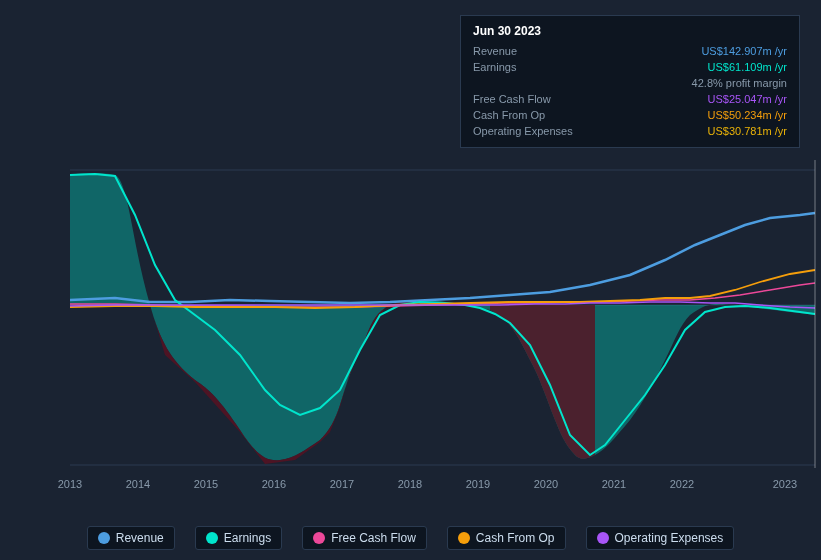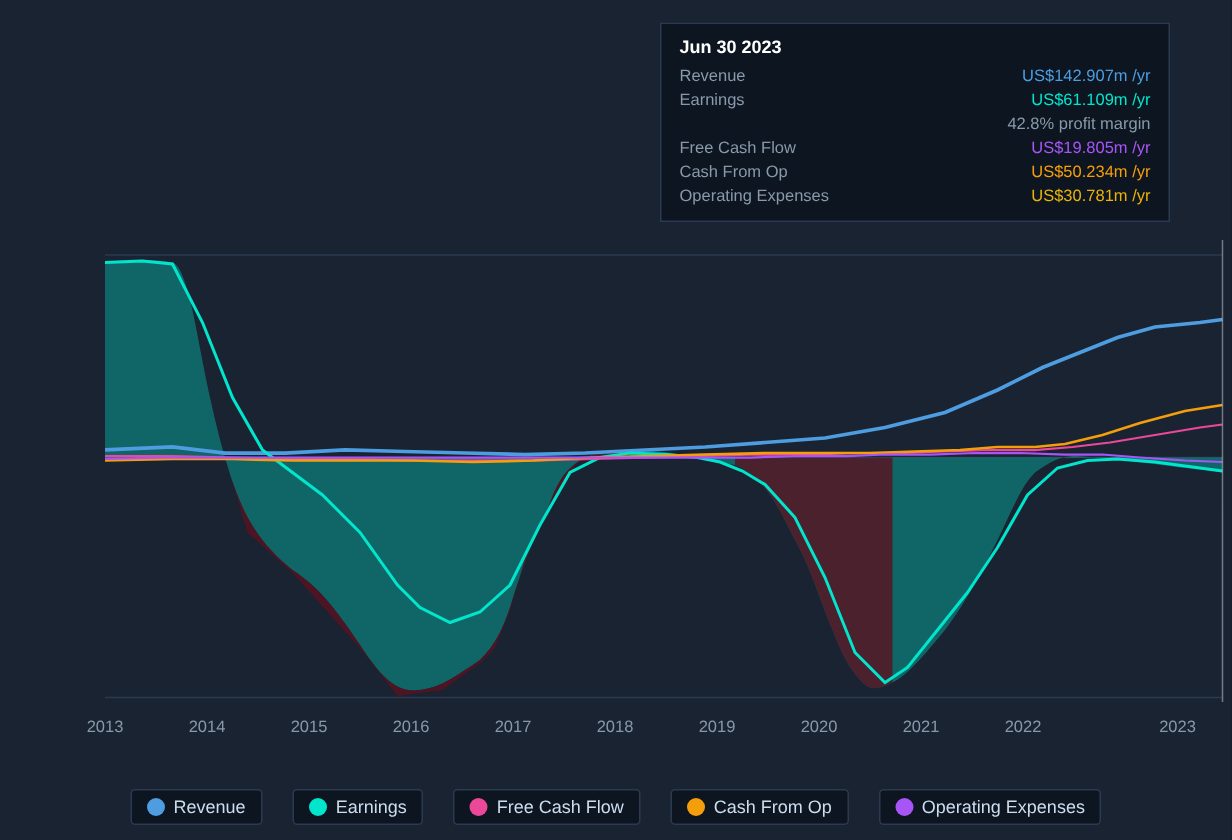--- a/index.html
+++ b/index.html
@@ -16,21 +16,21 @@
       width: 821px;
       height: 560px;
       position: relative;
       background: #1a2332;
     }
 
     
     .tooltip-box {
       position: absolute;
       top: 15px;
-      left: 440px;
+      left: 460px;
       background: #0d1520;
       border: 1px solid #2a3a50;
       padding: 8px 12px;
       width: 340px;
       z-index: 10;
     }
 
     .tooltip-date {
       color: #ffffff;
       font-size: 12px;
@@ -142,21 +142,21 @@
       <span class="tooltip-label">Earnings</span>
       <span class="tooltip-value cyan">US$61.109m /yr</span>
     </div>
     <div class="tooltip-row">
       <span class="tooltip-label"></span>
       <span class="profit-margin">42.8% profit margin</span>
     </div>
 
     <div class="tooltip-row">
       <span class="tooltip-label">Free Cash Flow</span>
-      <span class="tooltip-value purple">US$19.805m /yr</span>
+      <span class="tooltip-value purple">US$25.047m /yr</span>
     </div>
 
     <div class="tooltip-row">
       <span class="tooltip-label">Cash From Op</span>
       <span class="tooltip-value orange">US$50.234m /yr</span>
     </div>
 
     <div class="tooltip-row">
       <span class="tooltip-label">Operating Expenses</span>
       <span class="tooltip-value yellow">US$30.781m /yr</span>

